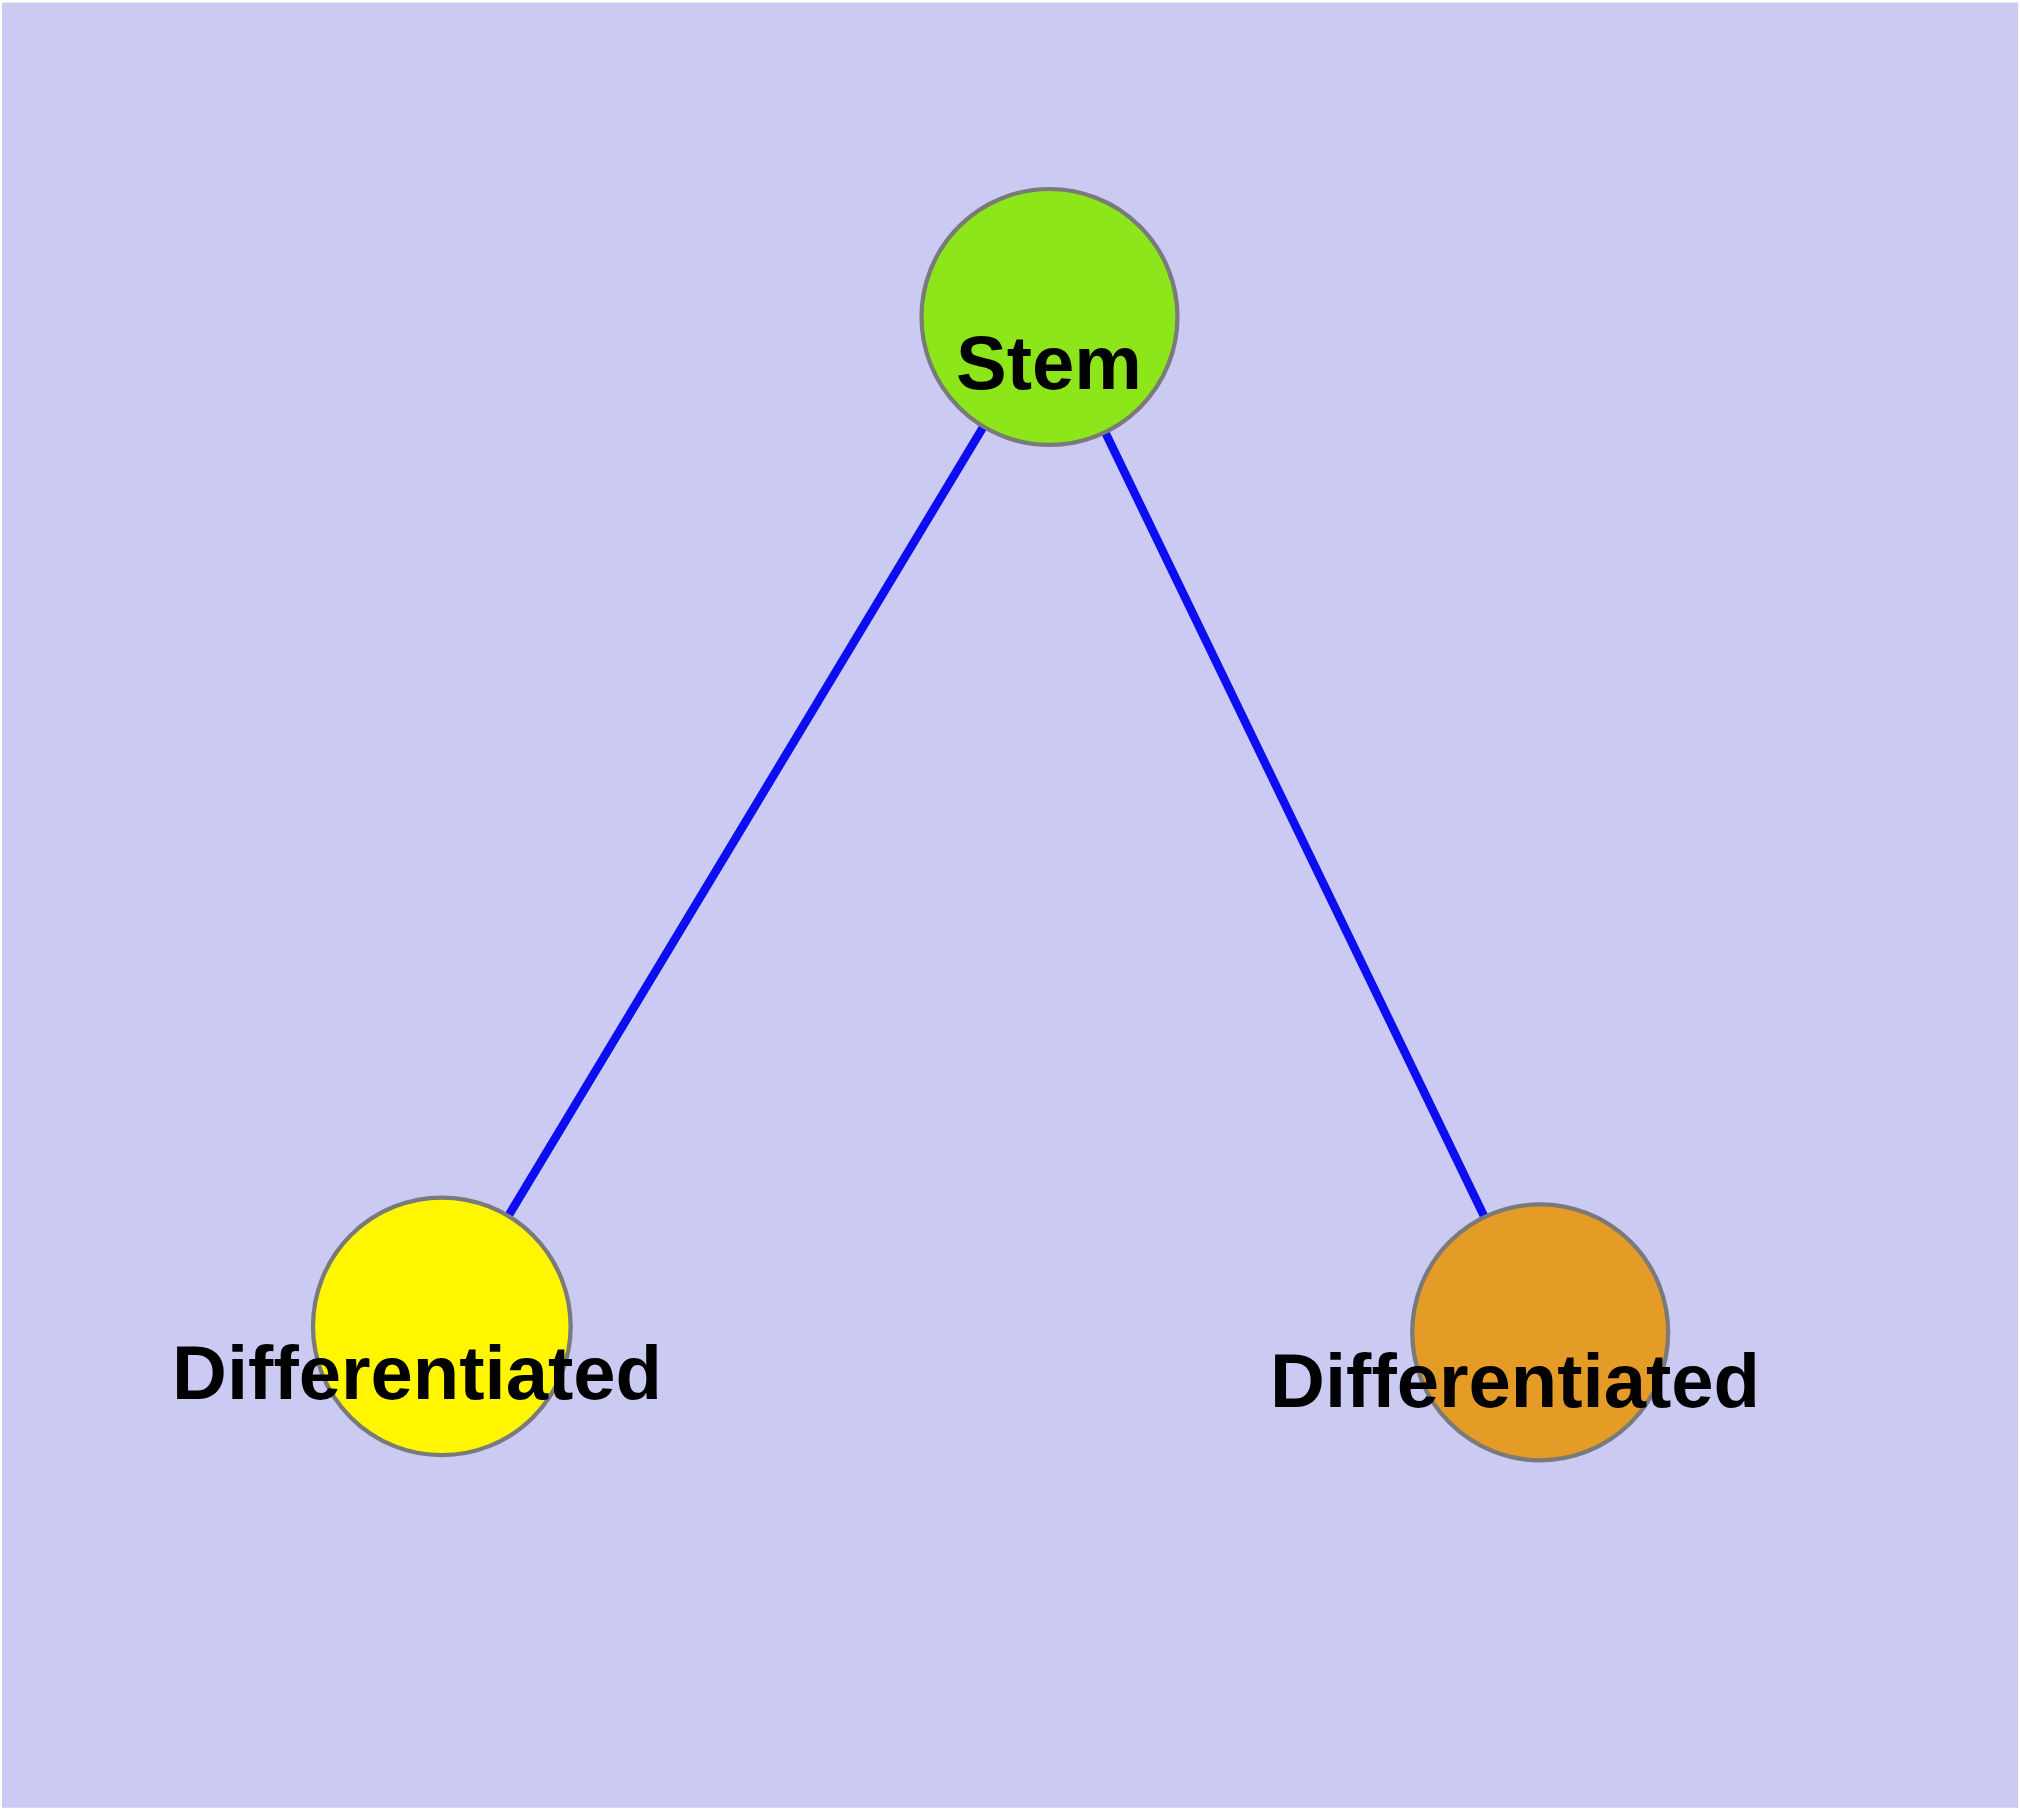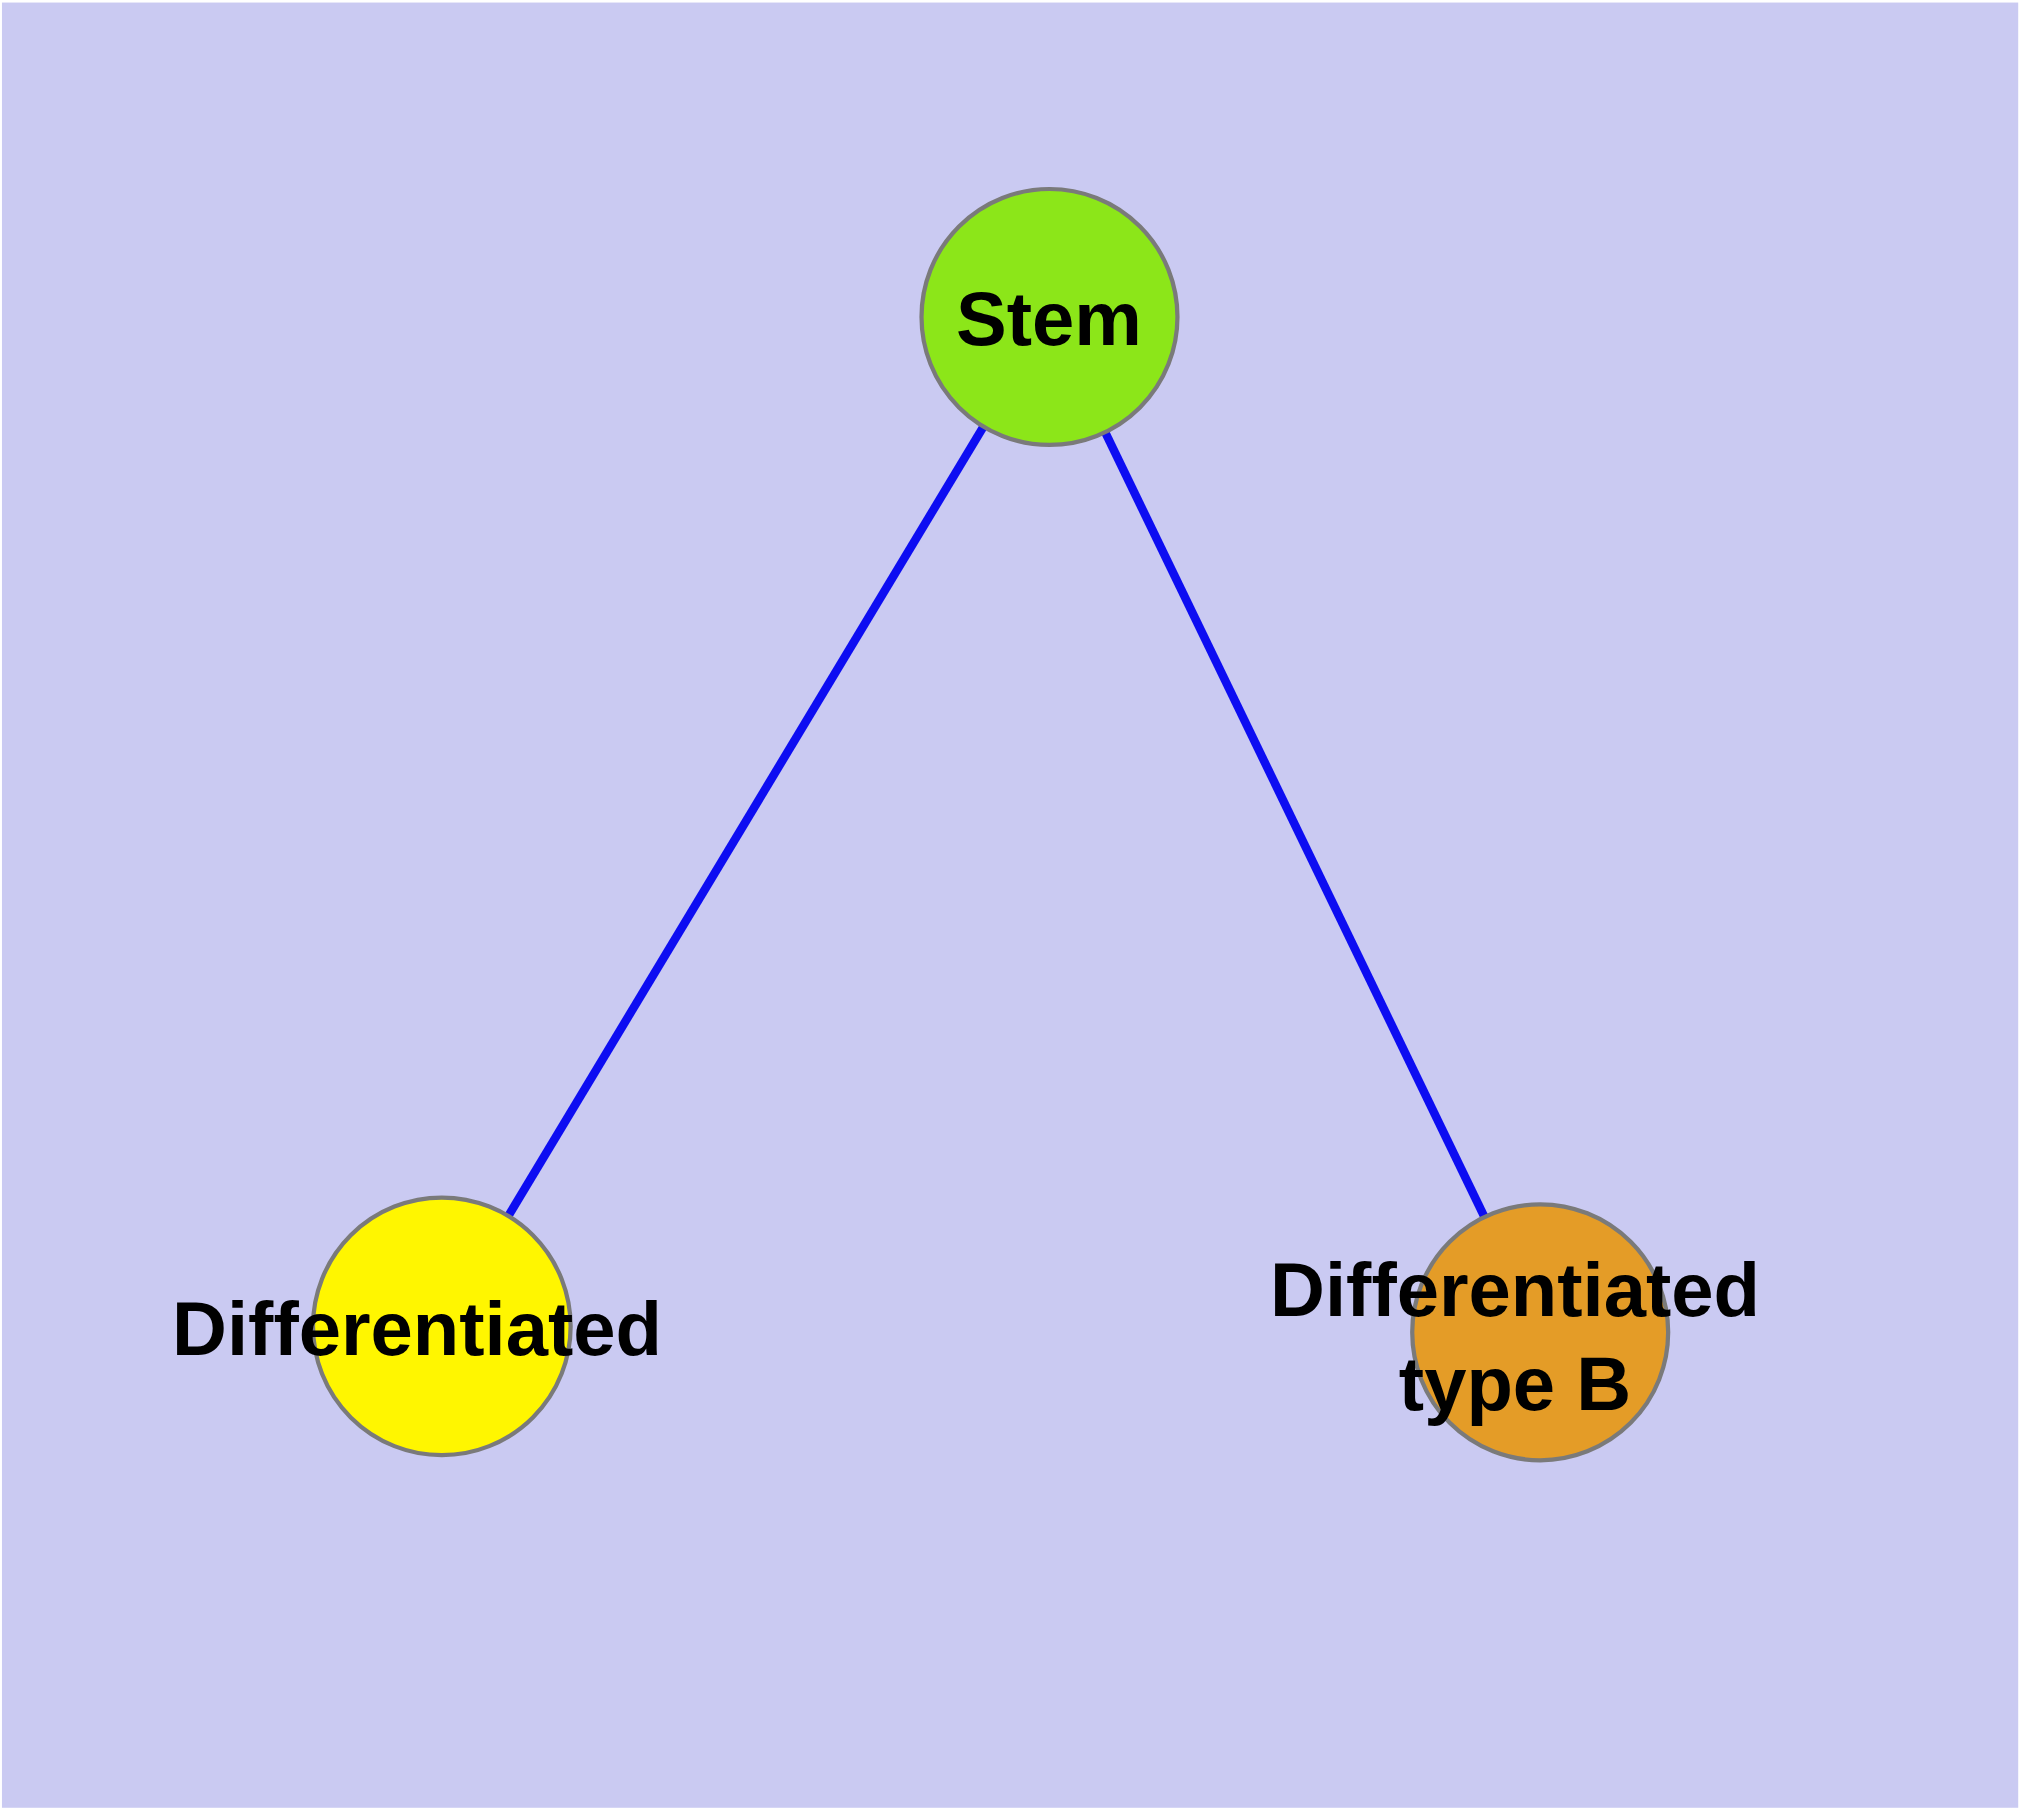--- a/index.html
+++ b/index.html
@@ -18,20 +18,21 @@
   }
   .node-label {
     position: absolute;
     transform: translate(-50%, -50%);
     text-align: center;
     font-weight: bold;
     font-size: 76px;
     line-height: 94px;
     color: #000000;
     white-space: nowrap;
+    margin-top: 44px;
   }
 </style>
 </head>
 <body>
 
 <svg id="diagram-svg" width="2021" height="1812" viewBox="0 0 2384 2138">
 
   <rect x="2" y="3" width="2379" height="2130" fill="#CACAF2"></rect>
 
   <line x1="1238" y1="374" x2="521" y2="1565" stroke-width="10" stroke-linecap="butt" stroke="#0D0DF2"></line>
@@ -48,15 +49,14 @@
 <div class="node-label" style="left:1049px; top:319px;">
   <div>Stem</div>
 </div>
 
 <div class="node-label" style="left:417px; top:1329px;">
   <div>Differentiated</div>
 </div>
 
 <div class="node-label" style="left:1515px; top:1337px;">
   <div>Differentiated</div>
-  <div>type B</div>
 </div>
 
 
 </body></html>

